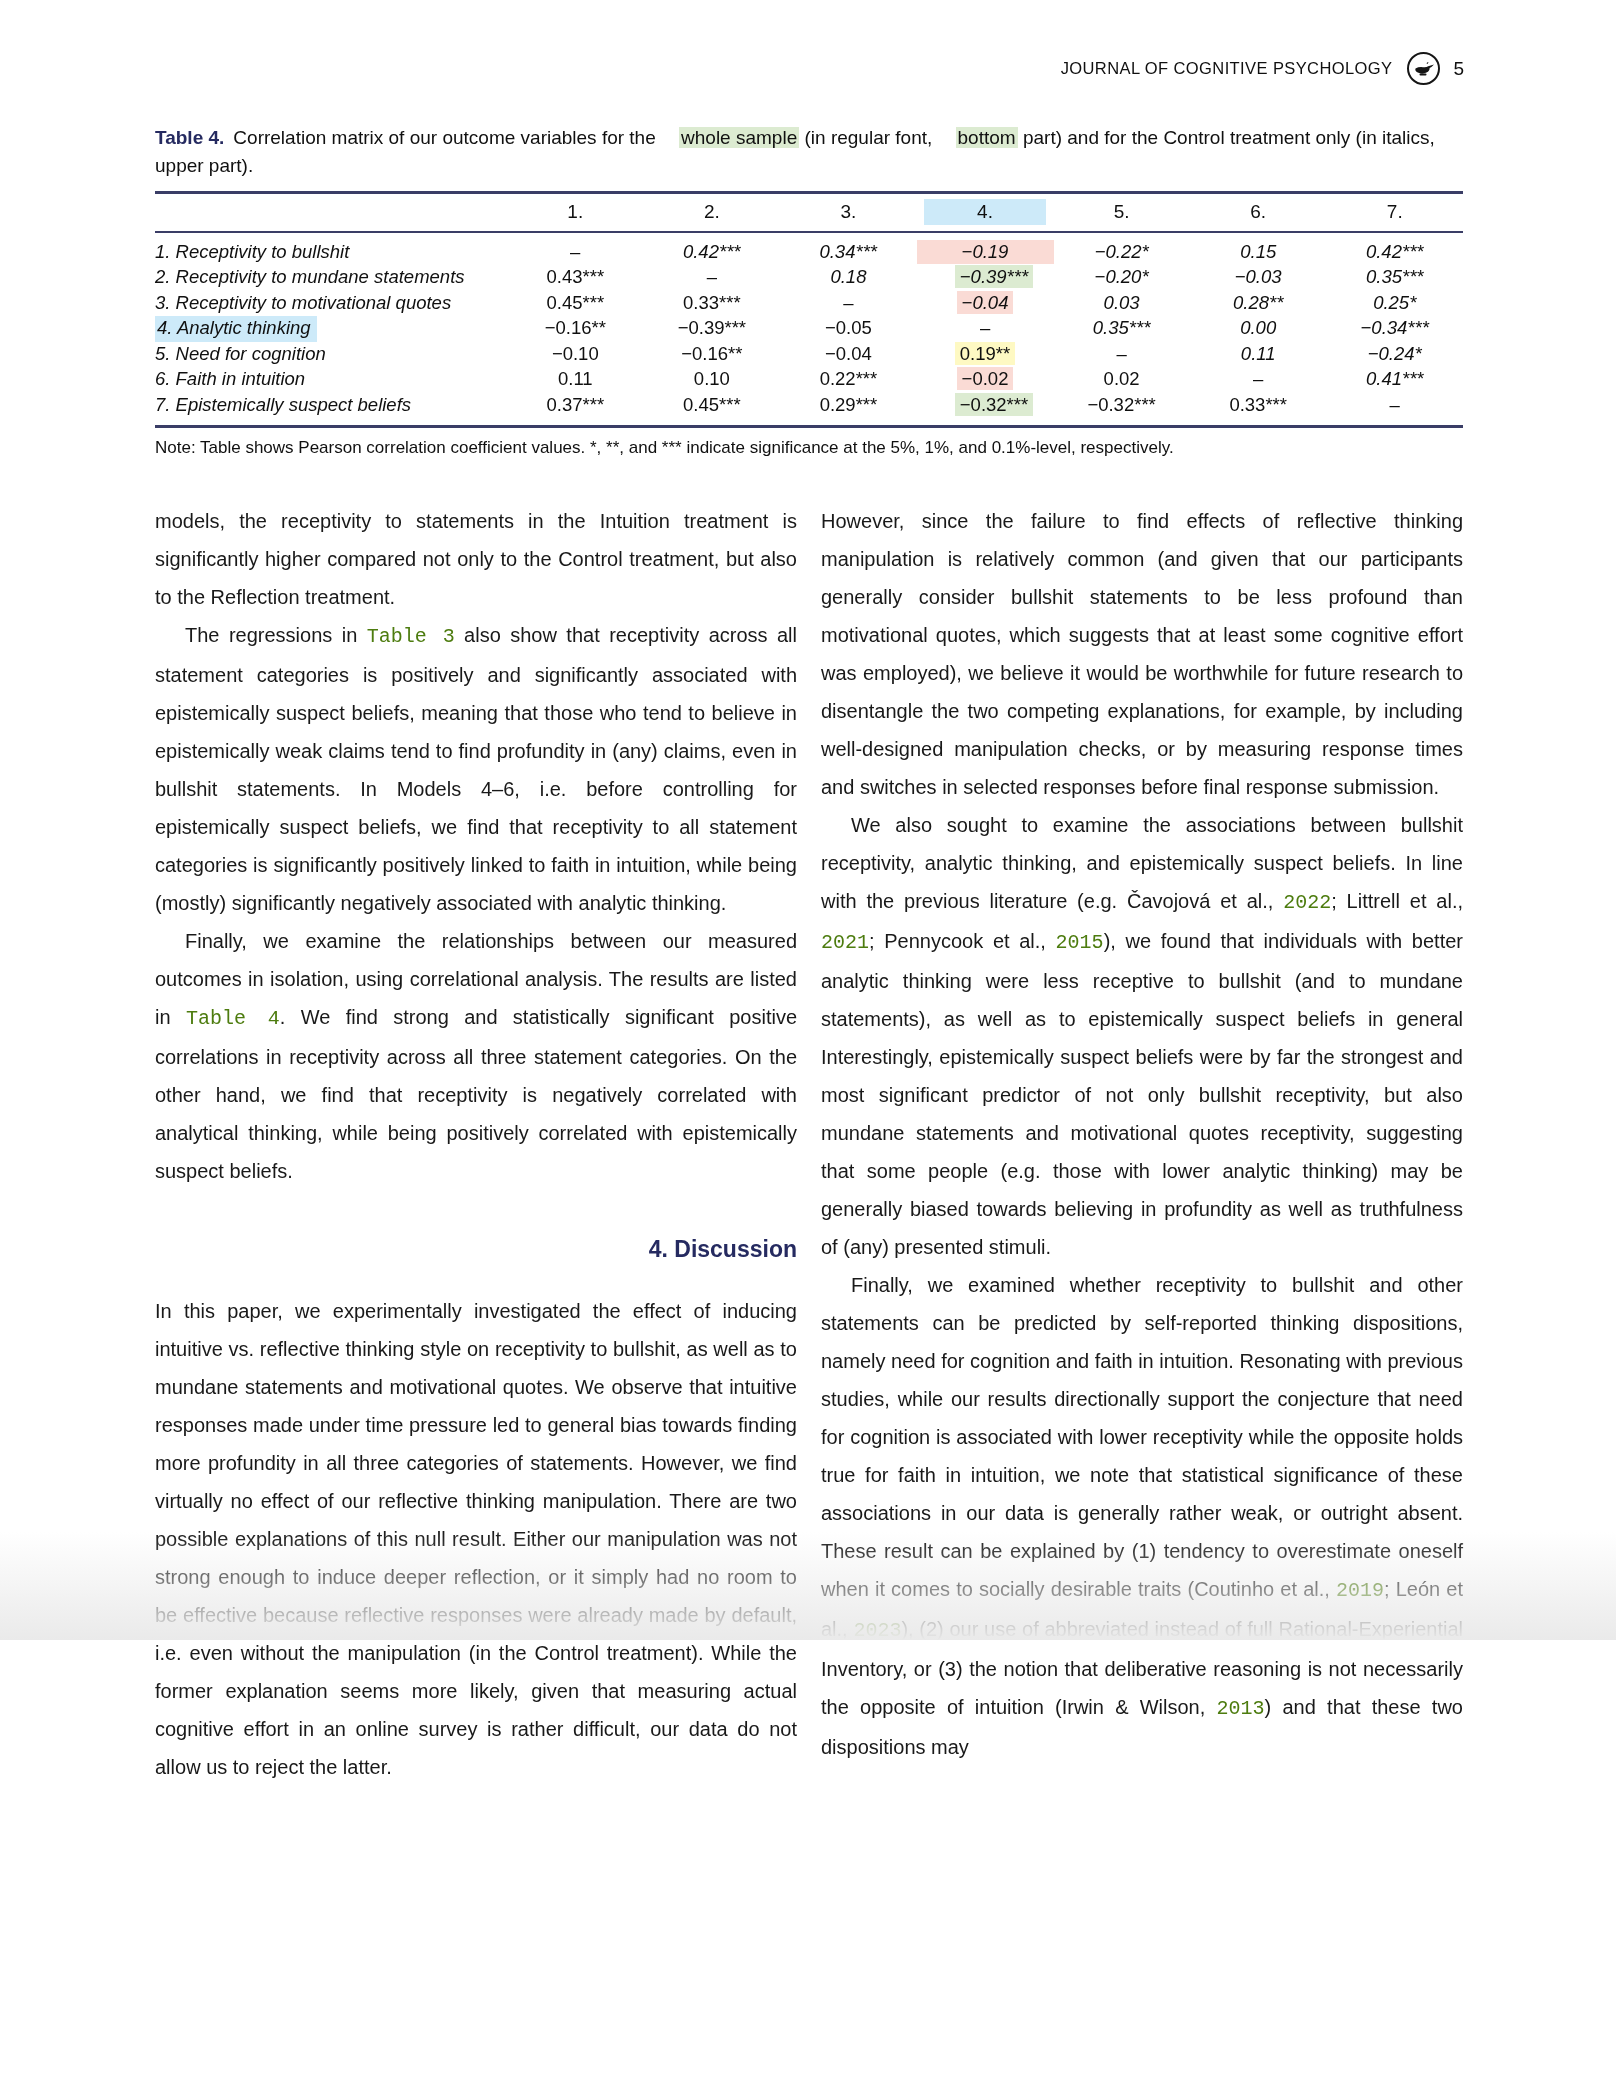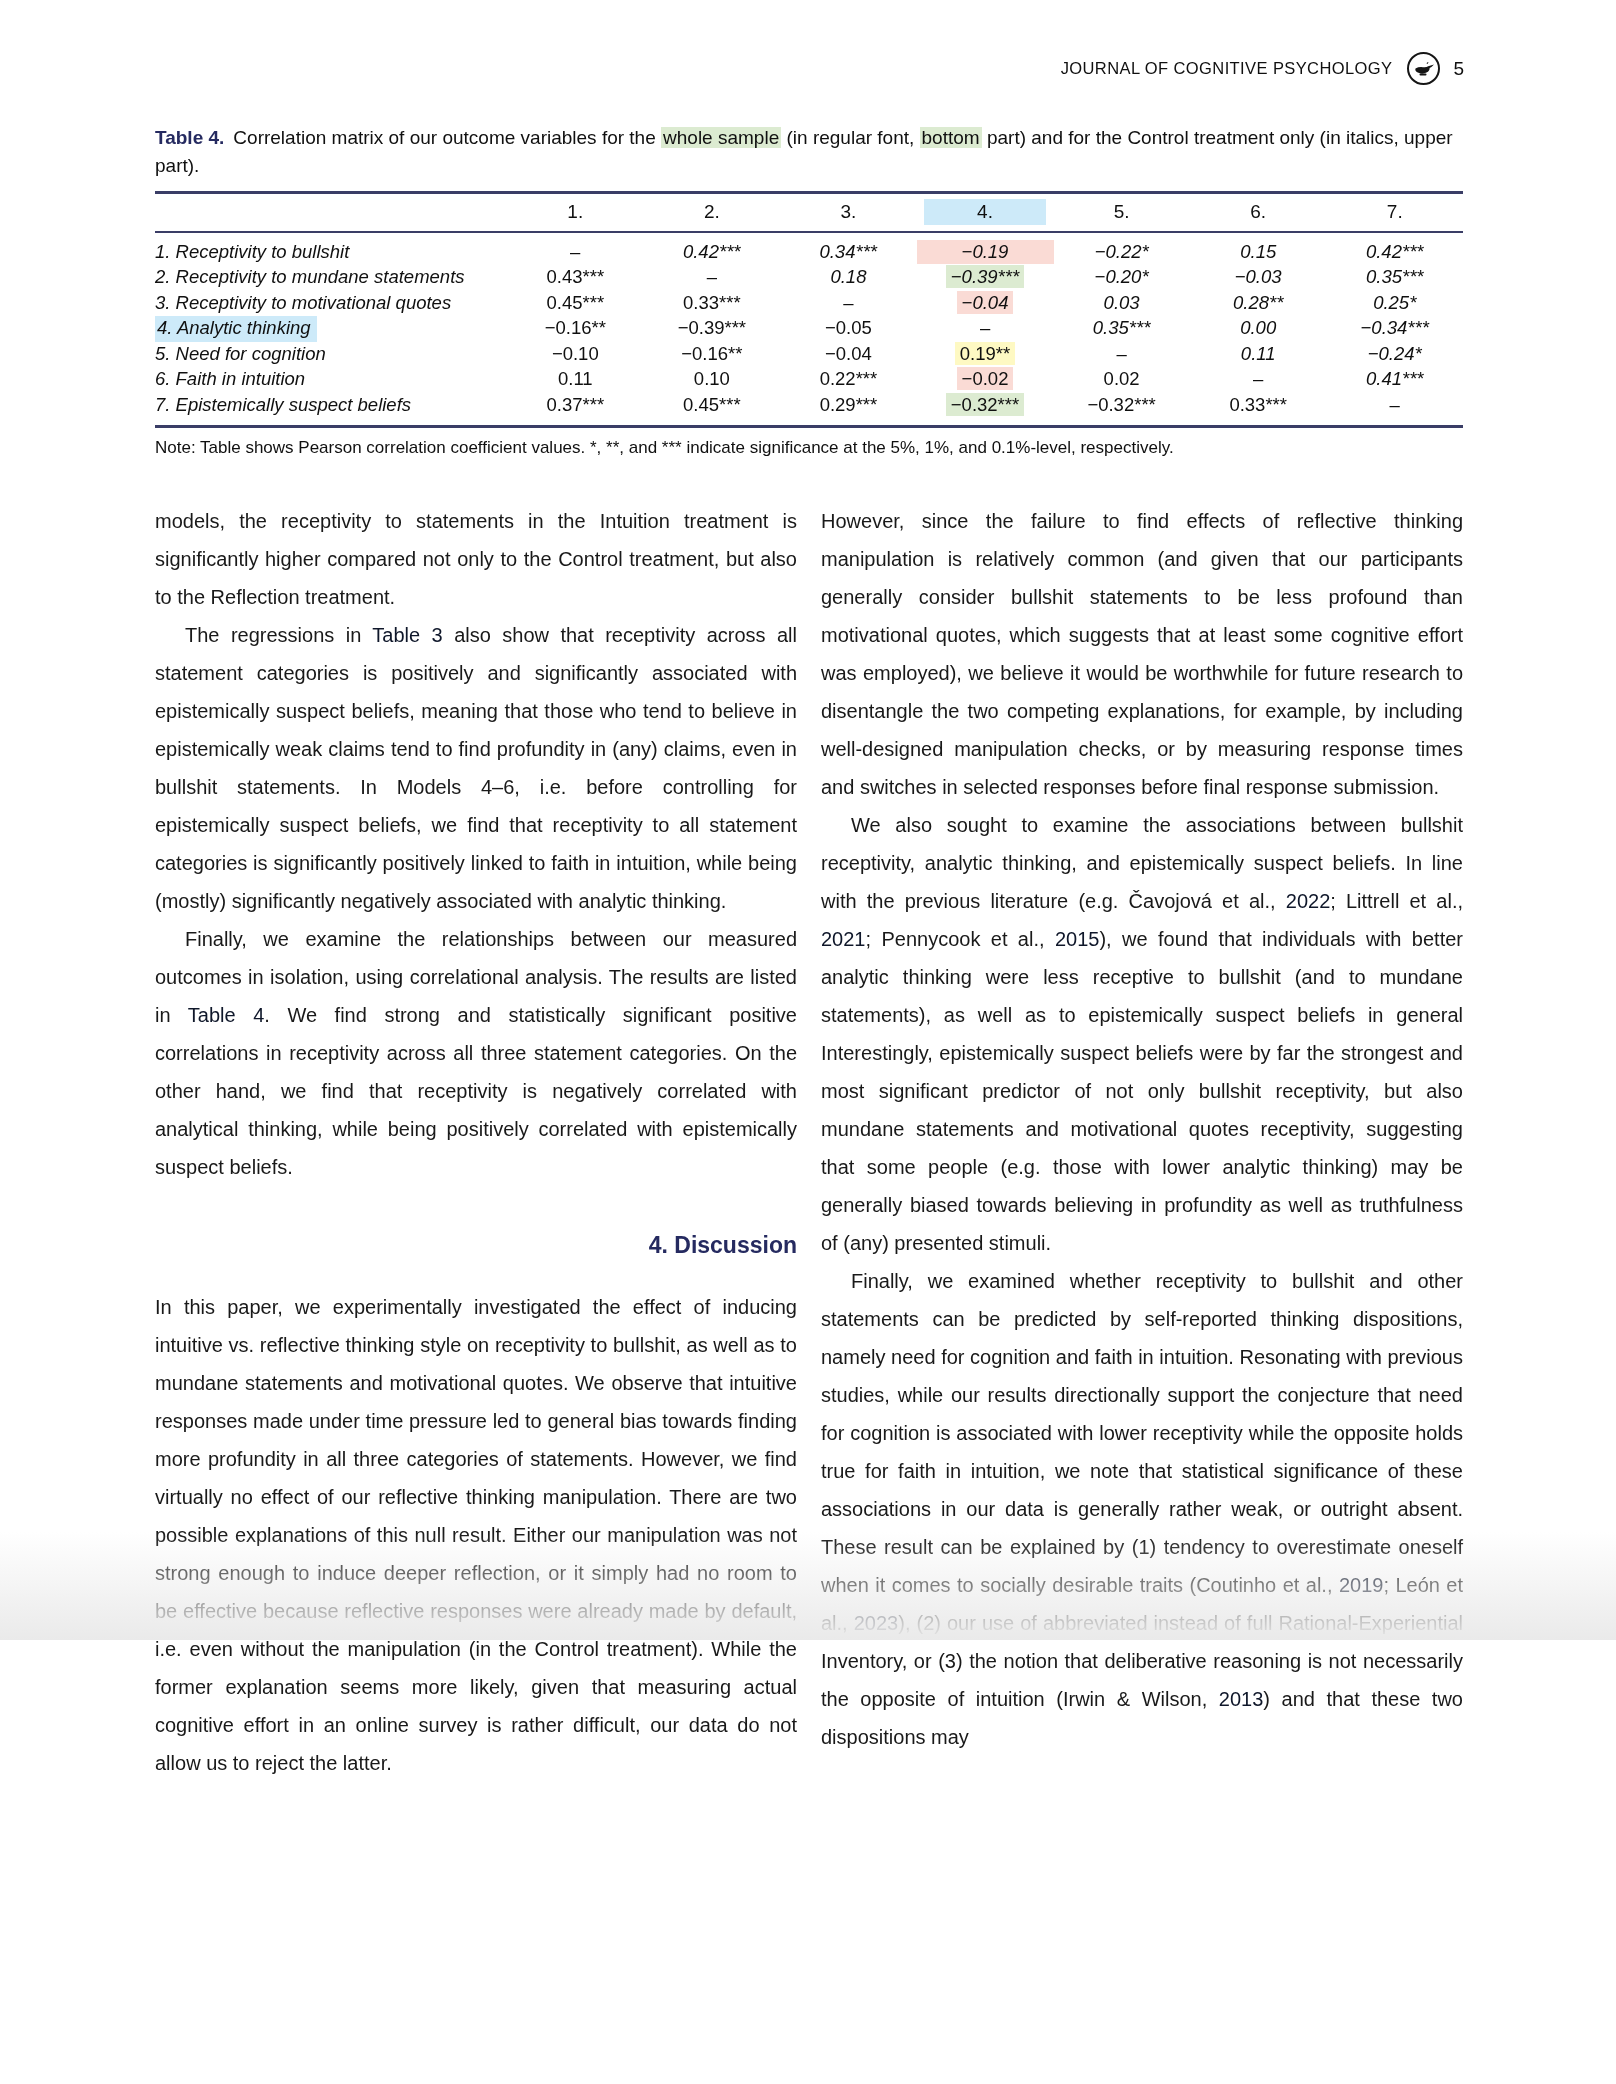--- a/index.html
+++ b/index.html
@@ -14,21 +14,21 @@
   
   .runhead{position:absolute;top:52px;right:152px;display:flex;align-items:center;}
   .journal{font-size:16.5px;letter-spacing:0.4px;color:#101010;}
   .logo{width:33px;height:33px;border:2.5px solid #151515;border-radius:50%;
     margin:0 13px 0 15px;display:flex;align-items:center;justify-content:center;box-sizing:border-box;}
   .pageno{font-size:19px;color:#101010;}
   
   .content{position:absolute;left:155px;top:124px;width:1308px;}
   .caption{font-size:19px;line-height:27.5px;color:#101010;}
   .caption-label{font-weight:bold;color:#252a60;padding-right:9px;}
-  .hl-green{background:#dcebd1;padding:0 2px;}
+  .hl-green{background:#dcebd1;padding:0 2px;margin-left:18px;}
   .hl-blue{background:#cdeaf9;}
   .hl-pink{background:#fadbd5;}
   .hl-yellow{background:#fef9c3;}
   .pad{padding:1px 5px;}
   
   .ctable{margin-top:12px;}
   .thead{display:flex;border-top:3px solid #3a3d66;border-bottom:2.5px solid #3a3d66;
     padding:5px 0 6px;font-size:19px;color:#101010;align-items:center;}
   .tbody{border-bottom:3px solid #3a3d66;padding:6px 0 7px;}
   .trow{display:flex;align-items:center;min-height:25.5px;font-size:18.5px;color:#101010;}
@@ -40,21 +40,21 @@
   .wide{display:inline-block;min-width:127px;}
   .colhl{display:block;margin:0 7px;padding:2px 0;}
   .tnote{font-size:17px;margin-top:10px;color:#101010;}
   
   .cols{display:flex;gap:24px;margin-top:44px;}
   .col{width:642px;text-align:justify;font-size:20px;line-height:38px;color:#191919;
     hyphens:auto;-webkit-hyphens:auto;}
   .col p{margin:0;}
   p.indent{text-indent:30px;}
   .sec-heading{font-size:23px;font-weight:bold;color:#252a60;margin:40px 0 24px;text-align:right;}
-  .ref-link{color:#0f172a;}
+  .ref-link{color:#4d7c0f;font-family:Liberation Mono, monospace;}
   .lampsvg{display:block;}
 </style>
 </head>
 <body>
 
 <div class="page">
 
   <div class="runhead">
     <span class="journal">JOURNAL OF COGNITIVE PSYCHOLOGY</span>
     <span class="logo">

